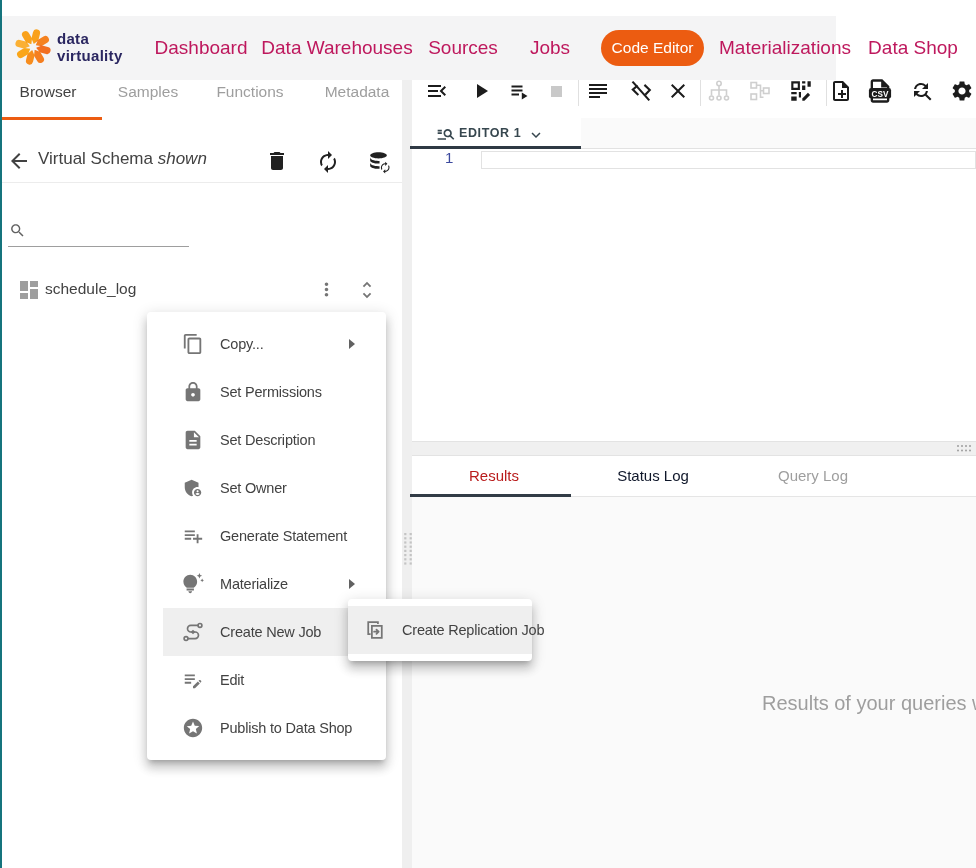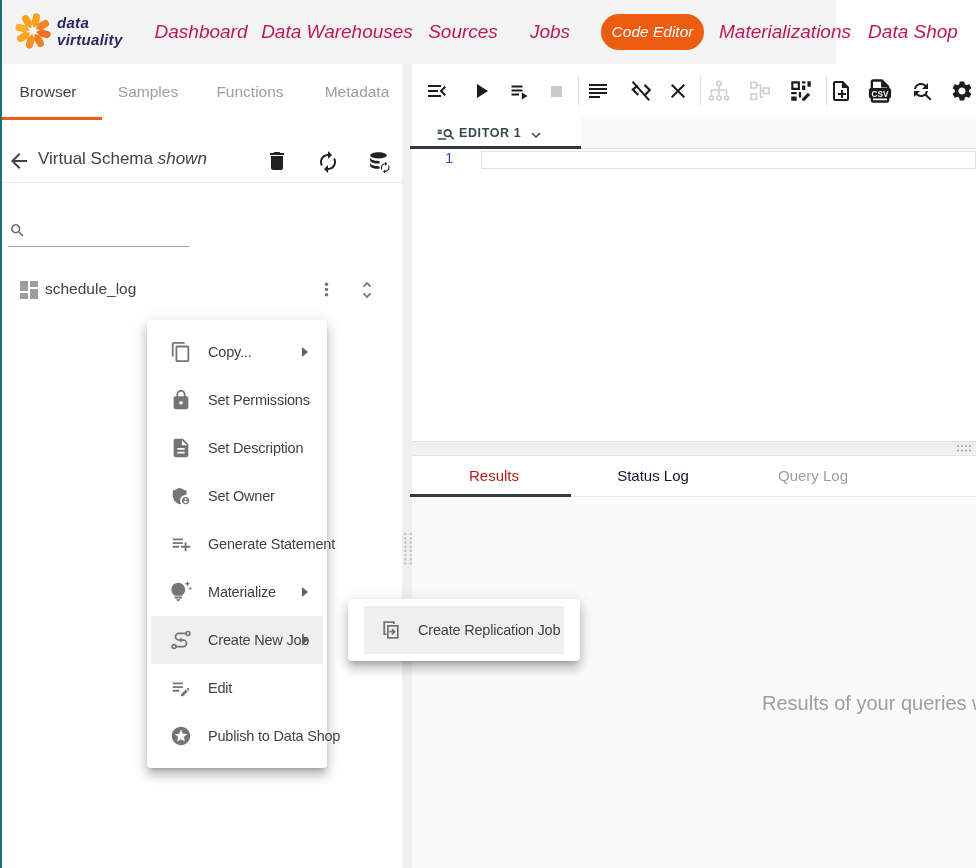--- a/index.html
+++ b/index.html
@@ -3,21 +3,21 @@
 <meta charset="utf-8">
 <style>
 * { margin:0; padding:0; box-sizing:border-box; }
 html,body { width:976px; height:868px; overflow:hidden; background:#fff;
   font-family:"Liberation Sans", sans-serif; }
 .abs { position:absolute; }
 #page { position:relative; width:976px; height:868px; }
 
 #teal { left:0; top:0; width:2px; height:868px; background:#15747d; z-index:50; }
 
-#nav { left:0; top:0; width:836px; height:64px; background:#f4f4f5; z-index:10;font-style:italic; }
+#nav { left:0; top:16px; width:836px; height:64px; background:#f4f4f5; z-index:10; }
 .navlink { position:absolute; top:50%; transform:translate(-50%,-50%);
   color:#be185d; font-size:19px; white-space:nowrap; }
 #pill { position:absolute; left:601px; top:14px; width:103px; height:36px;
   background:#ec5c11; border-radius:18px; color:#fff; font-size:15.5px;
   display:flex; align-items:center; justify-content:center; }
 
 #left { left:2px; top:64px; width:469px; height:804px; background:#fff; }
 .ltab { position:absolute; top:0; height:56px; line-height:56px; text-align:center;
   font-size:15.5px; color:#9e9e9e; width:100px; }
 #ltab-underline { position:absolute; left:0; top:53px; width:100px; height:3px; background:#ec5c11; }
@@ -221,21 +221,21 @@
       </div>
     <div style="position:absolute;left:401px;top:403px;width:0;display:flex;justify-content:center">
         <span style="font-size:15px;color:#9e9e9e;white-space:nowrap">Query Log</span>
       </div>
     <div style="position:absolute;left:0;top:432px;width:564px;height:1px;background:#e5e5e5"></div>
     <div style="position:absolute;left:-2px;top:430px;width:161px;height:3px;background:#323c46"></div>
 
     <div style="position:absolute;left:0;top:433px;width:564px;height:371px;background:#fafafa"></div>
     <div style="position:absolute;left:350px;top:628px;font-size:20px;color:#9e9e9e;white-space:nowrap">Results of your queries will be shown here</div>
   </div>
-  <div class="menu" style="left:147px;top:320px;width:180px;padding:8px 4px">
+  <div class="menu" style="left:147px;top:312px;width:239px;padding:8px 16px">
     <div class="mi">
         <svg class="ic" viewBox="0 0 24 24" fill="currentColor">
           <path d="M16 1H4c-1.1 0-2 .9-2 2v14h2V3h12V1zm3 4H8c-1.1 0-2 .9-2 2v14c0 1.1.9 2 2 2h11c1.1 0 2-.9 2-2V7c0-1.1-.9-2-2-2zm0 16H8V7h11v14z"></path>
         </svg>
         <span class="tx">Copy...</span>
         <span class="arr"></span>
       </div>
     <div class="mi">
         <svg class="ic" viewBox="0 0 24 24" fill="currentColor">
           <path d="M18 8h-1V6c0-2.76-2.24-5-5-5S7 3.24 7 6v2H6c-1.1 0-2 .9-2 2v10c0 1.1.9 2 2 2h12c1.1 0 2-.9 2-2V10c0-1.1-.9-2-2-2zm-6 9c-1.1 0-2-.9-2-2s.9-2 2-2 2 .9 2 2-.9 2-2 2zm3.1-9H8.9V6c0-1.71 1.39-3.1 3.1-3.1 1.71 0 3.1 1.39 3.1 3.1v2z"></path>
@@ -284,21 +284,21 @@
         </svg>
         <span class="tx">Edit</span>
       </div>
     <div class="mi">
         <svg class="ic" viewBox="0 0 24 24" fill="currentColor">
           <path d="M11.99 2C6.47 2 2 6.48 2 12s4.47 10 9.99 10C17.52 22 22 17.52 22 12S17.52 2 11.99 2zm4.24 16L12 15.45 7.77 18l1.12-4.81-3.73-3.23 4.92-.42L12 5l1.92 4.53 4.92.42-3.73 3.23L16.23 18z"></path>
         </svg>
         <span class="tx">Publish to Data Shop</span>
       </div>
   </div>
-  <div class="menu" style="left:348px;top:599px;width:232px;padding:7px 16px">
+  <div class="menu" style="left:348px;top:599px;width:184px;padding:7px 0">
     <div class="mi hl" style="height:48px">
         <svg class="ic" style="left:16px" viewBox="0 0 24 24" fill="none" stroke="currentColor" stroke-width="1.9">
           <path d="M15.2 5.5V3.4H4.6v13.2h2.6"></path>
           <path d="M8.6 7.4h10.8v13.2H8.6z"></path>
           <path d="M11 13.9h4.6M13.6 11.6l2.4 2.3-2.4 2.3" stroke-linecap="round" stroke-linejoin="round"></path>
         </svg>
         <span class="tx" style="left:54px">Create Replication Job</span>
       </div>
   </div>
   <div class="abs" id="teal"></div>

